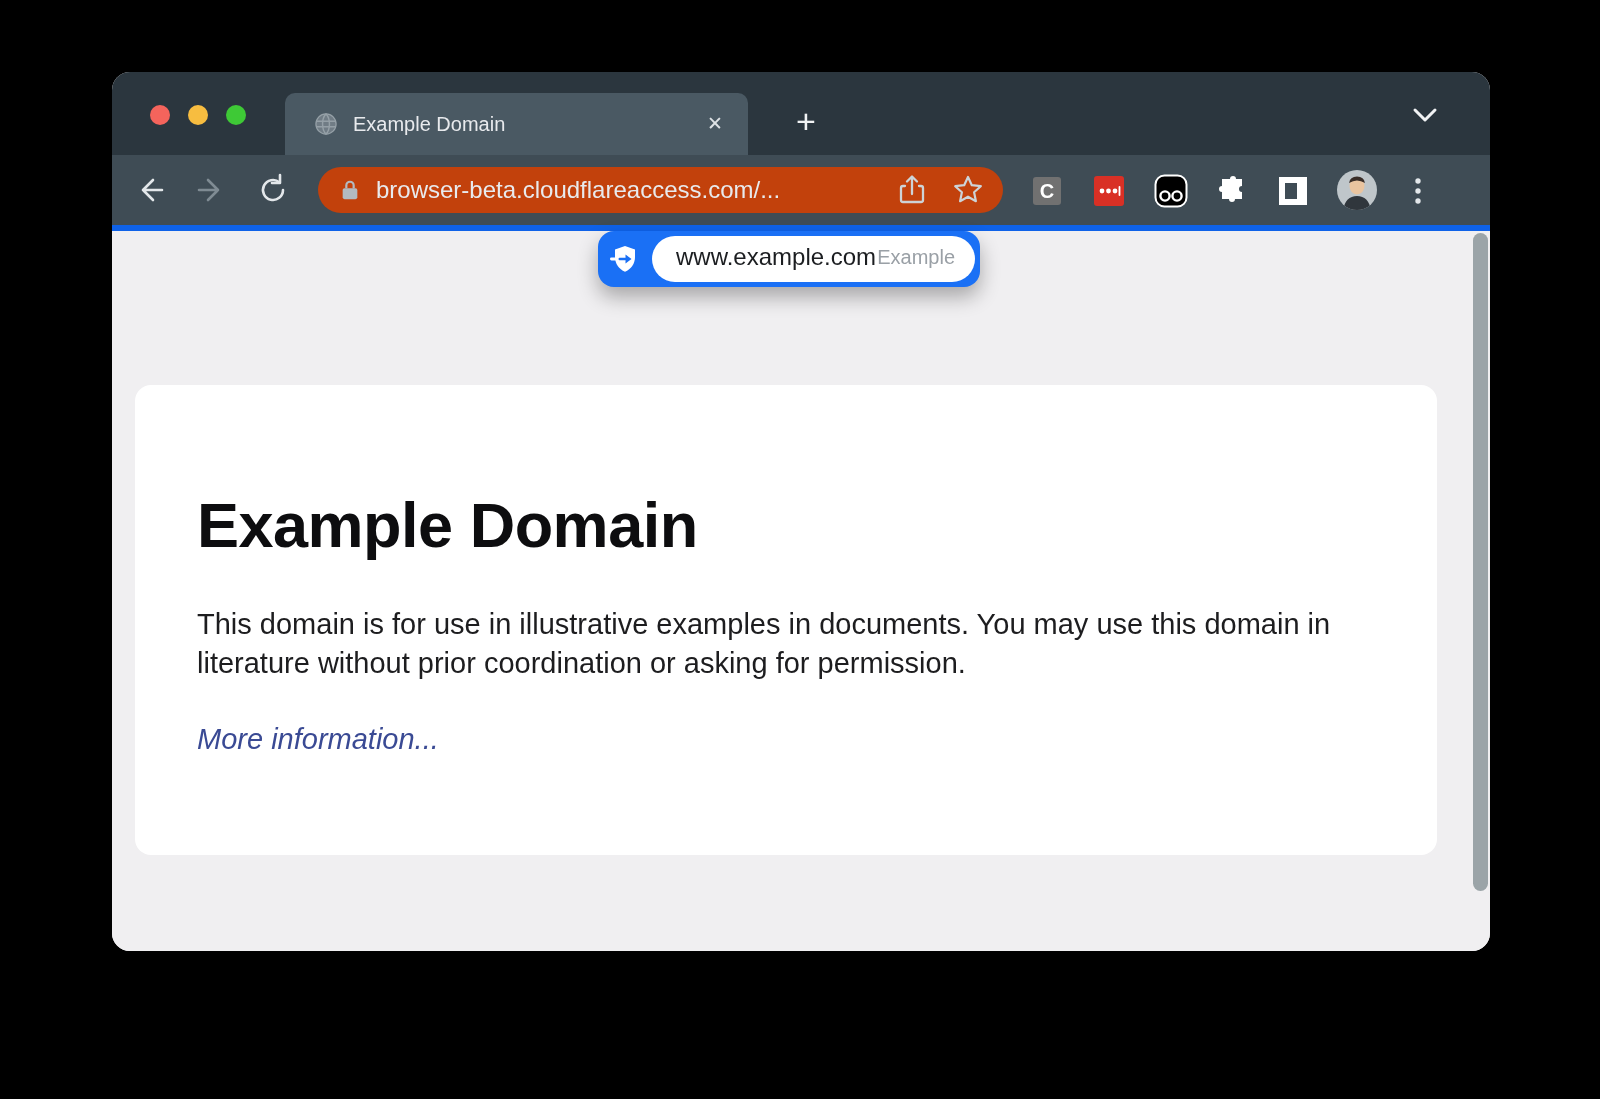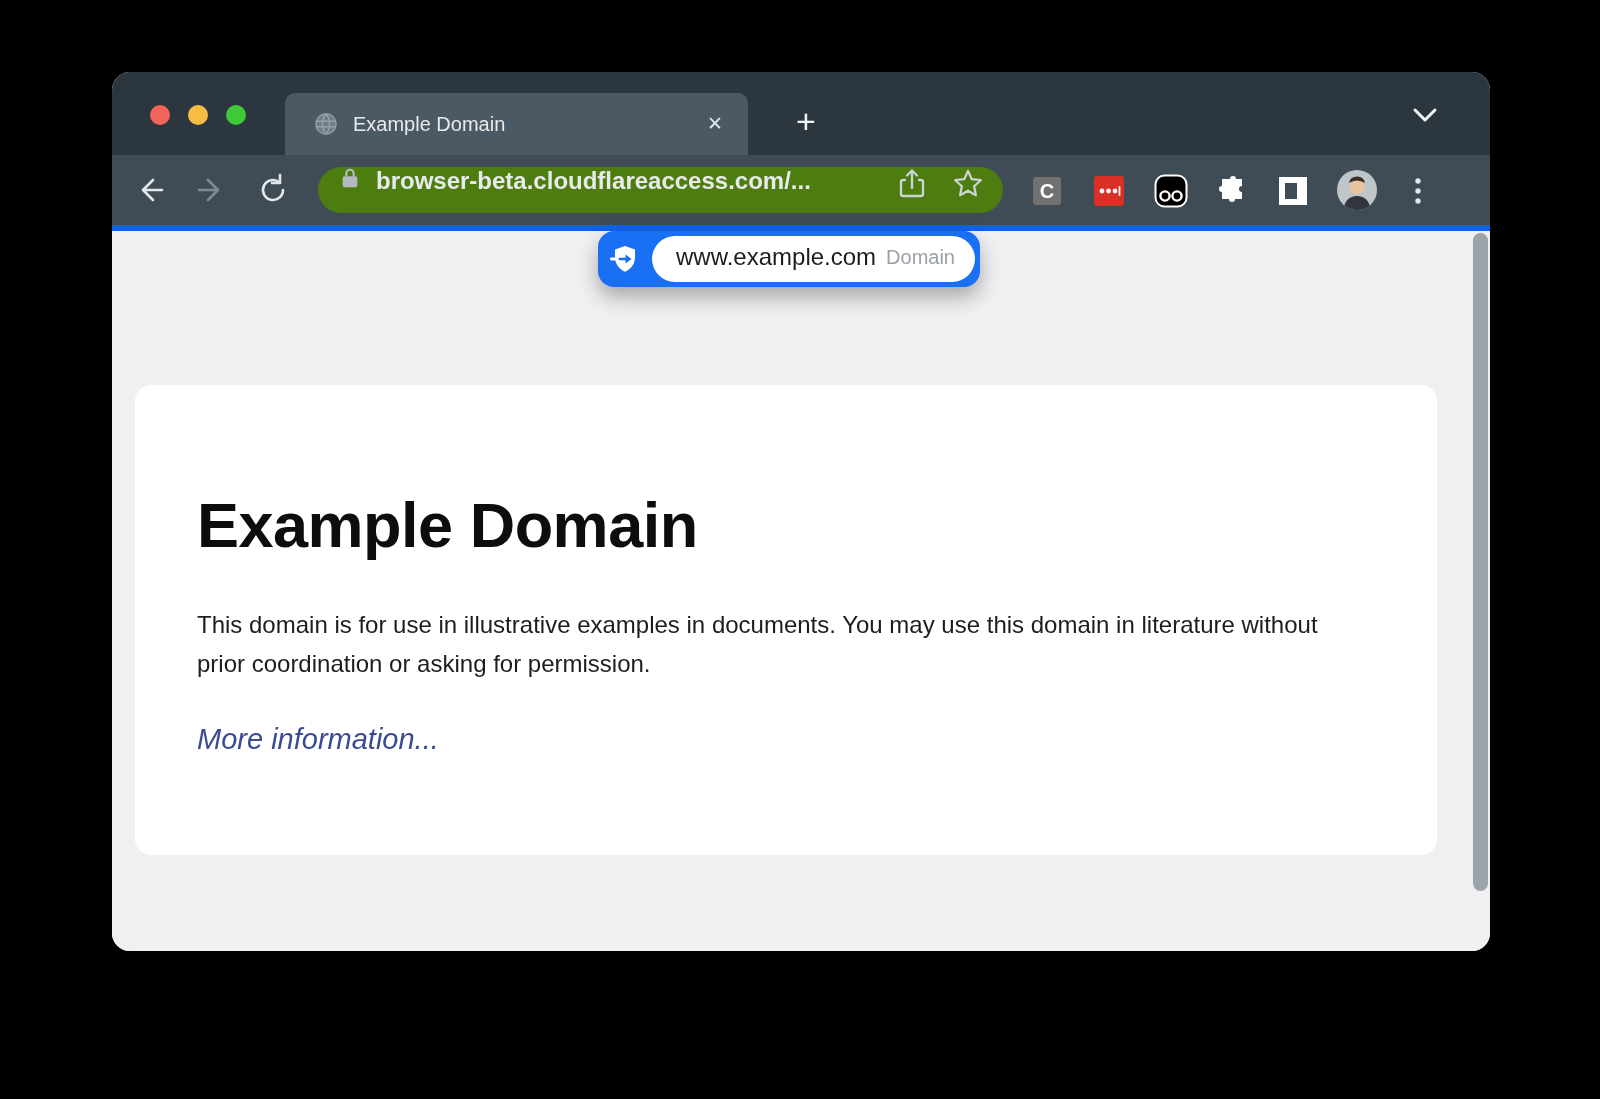--- a/index.html
+++ b/index.html
@@ -25,21 +25,21 @@
   .tab .tab-close{ width:30px; height:30px; border:none; background:transparent; color:#dfe3e6; font-size:19px; line-height:30px; text-align:center; cursor:pointer; border-radius:50%; padding:0; }
 
   .new-tab{ position:absolute; left:675px; top:30px; width:38px; height:38px; border:none; background:transparent; color:#f1f3f4; font-size:34px; font-weight:300; line-height:36px; text-align:center; cursor:pointer; padding:0; }
   .tabstrip-chevron{ position:absolute; right:52px; top:35px; width:26px; height:16px; cursor:pointer; }
 
   
   .toolbar{ position:relative; height:70px; background:#3f4c55; }
   .nav-btn{ position:absolute; top:17px; width:36px; height:36px; border:none; background:transparent; padding:0; cursor:pointer; }
   .omnibox{
     position:absolute; left:206px; top:12px; width:685px; height:46px;
-    background:#4d7c0f; border-radius:23px; display:flex; align-items:flex-start;font-weight:bold;
+    background:#c2410c; border-radius:23px; display:flex; align-items:center;
   }
   .omnibox .lock{ margin-left:22px; width:20px; height:22px; flex:0 0 auto; }
   .omnibox .url-text{ margin-left:16px; color:#e8eaed; font-size:24px; white-space:nowrap; flex:1 1 auto; }
   .omni-icon{ width:34px; height:34px; border:none; background:transparent; padding:0; cursor:pointer; flex:0 0 auto; margin-right:22px; }
 
   .ext-btn{ position:absolute; top:19px; width:34px; height:34px; border:none; background:transparent; padding:0; cursor:pointer; display:flex; align-items:center; justify-content:center; }
   .ext-c{ left:918px; } .ext-red{ left:980px; } .ext-black{ left:1042px; }
   .ext-puzzle{ left:1104px; } .ext-panel{ left:1164px; } .avatar-btn{ left:1224px; }
   .menu-btn{ left:1289px; }
   .ext-c .badge{ width:28px; height:28px; background:#717171; border-radius:3px; color:#fff; font-size:20px; font-weight:700; line-height:28px; text-align:center; }
@@ -61,21 +61,21 @@
     display:flex; align-items:center; padding:0 20px 4px 24px;
   }
   .iso-domain{ font-size:24px; color:#1c1e21; flex:1 1 auto; }
   .iso-expand{ font-size:20px; color:#9aa0a6; cursor:pointer; }
 
   .page-card{
     position:absolute; left:23px; top:154px; width:1302px; height:470px;
     background:#ffffff; border-radius:16px; padding:104px 62px 0 62px;
   }
   .page-heading{ font-size:63px; font-weight:700; color:#0d0d0f; letter-spacing:-0.5px; }
-  .page-para{ margin-top:44px; font-size:24px; line-height:39px; color:#1d1d1f; max-width:1150px; }
+  .page-para{ margin-top:44px; font-size:29px; line-height:39px; color:#1d1d1f; max-width:1150px; }
   .page-link{ display:inline-block; margin-top:40px; font-size:29px; color:#3a4a94; text-decoration:none; cursor:pointer;font-style:italic; }
 
   .scroll-thumb{
     position:absolute; right:2px; top:2px; width:15px; height:658px;
     background:#9ba4a8; border-radius:8px; cursor:pointer;
   }
 </style>
 </head>
 <body>
 
@@ -214,21 +214,21 @@
       <span class="shield-wrap">
         <svg width="32" height="32" viewBox="0 0 32 32">
           <rect x="1" y="14.6" width="9" height="2.8" rx="1.4" fill="#ffffff"></rect>
           <path d="M16 3 L26 6.6 V14 C26 21 22 26 16 28.8 C10 26 6 21 6 14 V6.6 Z" fill="#ffffff"></path>
           <rect x="9.5" y="14.8" width="8" height="2.4" rx="1.2" fill="#1a70f5"></rect>
           <path d="M16.5 11.5 L22.5 16 L16.5 20.5 Z" fill="#1a70f5"></path>
         </svg>
       </span>
       <span class="white-pill">
         <span class="iso-domain">www.example.com</span>
-        <span class="iso-expand">Domain</span>
+        <span class="iso-expand">Example</span>
       </span>
     </div>
 
     <div class="page-card">
       <h1 class="page-heading">Example Domain</h1>
       <p class="page-para">This domain is for use in illustrative examples in documents. You may use this domain in literature without prior coordination or asking for permission.</p>
       <a class="page-link" href="#">More information...</a>
     </div>
 
     <div class="scroll-thumb"></div>

